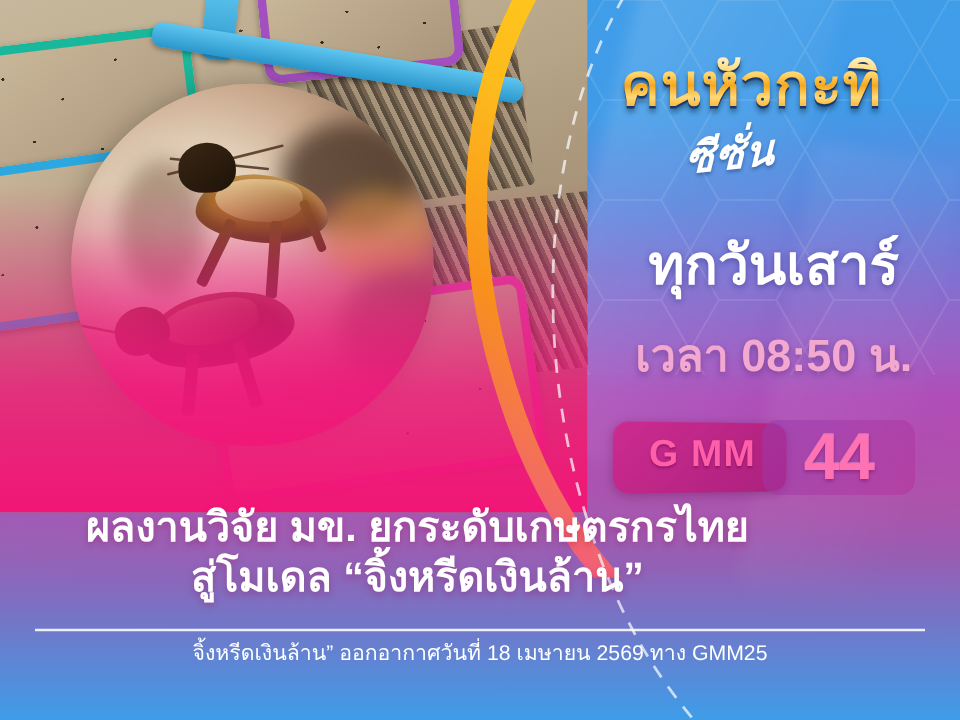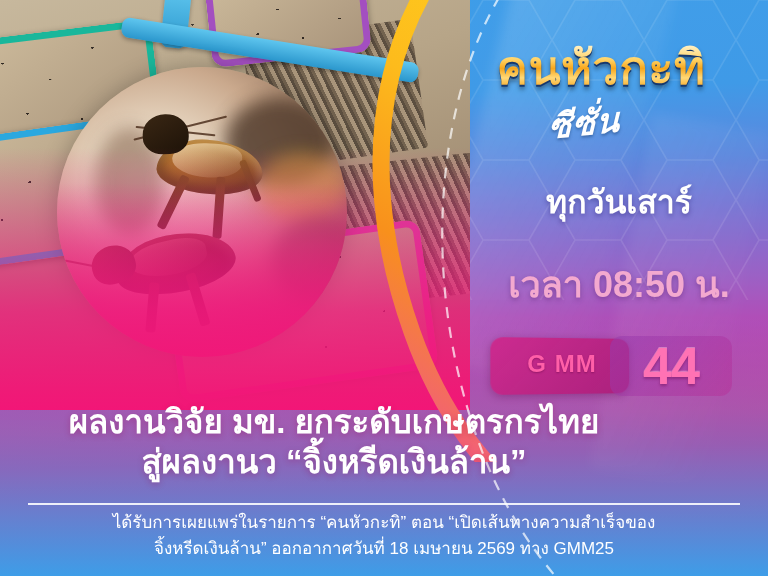--- a/index.html
+++ b/index.html
@@ -293,21 +293,21 @@
     text-shadow: 0 2px 3px rgba(20,50,100,.45);
     transform: rotate(-6deg) skewX(-6deg);
     letter-spacing: 1px;
   }
 
   .airtime-day {
     position: absolute;
     left: 0; top: 176px;
     width: 298px;
     text-align: center;
-    font-size: 32px;
+    font-size: 44px;
     font-weight: bold;
     color: #ffffff;
     text-shadow: 0 2px 5px rgba(40,30,110,.45);
   }
   .airtime-time {
     position: absolute;
     left: 0; top: 256px;
     width: 298px;
     text-align: center;
     font-size: 36px;
@@ -329,21 +329,21 @@
     border-radius: 12px;
     background: linear-gradient(135deg, rgba(205,40,140,.95), rgba(170,28,120,.92));
     box-shadow: 0 2px 8px rgba(90,10,70,.35);
     transform: perspective(300px) rotateY(8deg);
   }
   .gmm-text {
     position: absolute;
     left: 0; top: 0;
     width: 140px; height: 56px;
     display: flex; align-items: center; justify-content: center;
-    font-size: 24px;
+    font-size: 30px;
     font-weight: bold;
     letter-spacing: 1px;
     color: #ff5fa8;
     text-shadow: 0 1px 2px rgba(90,0,60,.4);
   }
   .num-badge {
     position: absolute;
     left: 118px; top: 0;
     width: 122px; height: 60px;
     border-radius: 12px;
@@ -488,23 +488,22 @@
     <div class="channel-logo">
       <div class="gmm-badge"></div>
       <div class="num-badge"></div>
       <div class="gmm-text">G MM</div>
       <div class="num-text">44</div>
     </div>
   </div>
 
   <div class="headline">
     <span class="l1">ผลงานวิจัย มข. ยกระดับเกษตรกรไทย</span>
-    <span class="l2">สู่ผลงานว “จิ้งหรีดเงินล้าน”</span>
+    <span class="l2">สู่โมเดล “จิ้งหรีดเงินล้าน”</span>
   </div>
 
   <div class="divider"></div>
 
   <div class="caption">
-    <span>ได้รับการเผยแพร่ในรายการ “คนหัวกะทิ” ตอน “เปิดเส้นทางความสำเร็จของ</span>
     <span>จิ้งหรีดเงินล้าน” ออกอากาศวันที่ 18 เมษายน 2569 ทาง GMM25</span>
   </div>
 
 </div>
 
 </body></html>

